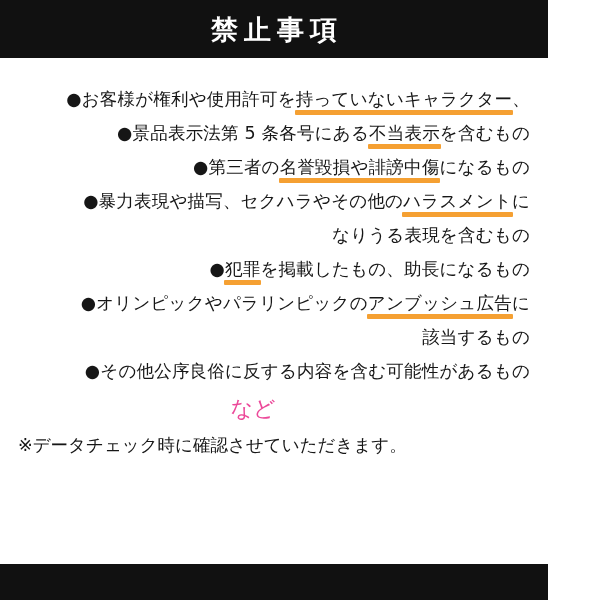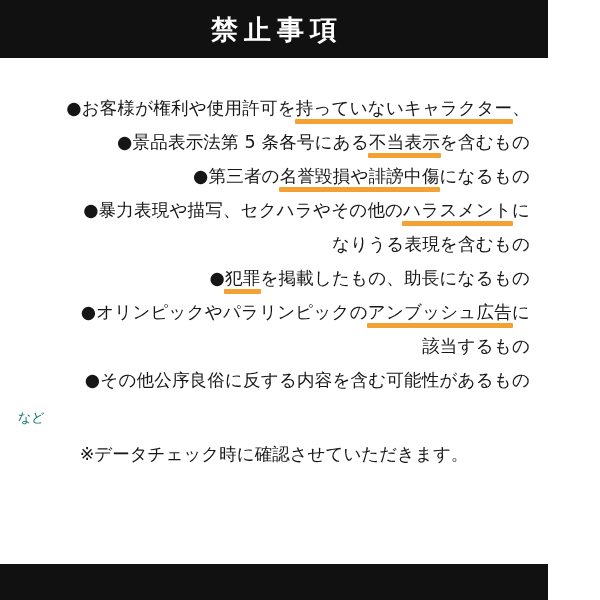--- a/index.html
+++ b/index.html
@@ -14,21 +14,20 @@
     overflow: hidden;
   }
   .page {
     position: relative;
     width: 548px;
     height: 600px;
     box-sizing: border-box;
     background: #ffffff;
     display: flex;
     flex-direction: column;
-    gap: 9px;
   }
   .top-bar {
     height: 58px;
     background: #111111;
     display: flex;
     align-items: center;
     justify-content: center;
     flex: none;
   }
   .title {
@@ -66,29 +65,29 @@
     height: 5px;
     background: #f5a032;
     border-radius: 1px;
     z-index: 0;
   }
   .mark > span {
     position: relative;
     z-index: 1;
   }
   .note-right {
-    text-align: left;
-    font-size: 13px;
+    text-align: center;
+    font-size: 22px;
     line-height: 34px;
-    color: #0f766e;
+    color: #ec4899;
     padding-right: 42px;
     margin-top: 4px;
   }
   .note-center {
-    text-align: center;
+    text-align: left;
     font-size: 17.5px;
     line-height: 34px;
     color: #161616;
     margin-top: 2px;
   }
   .bottom-bar {
     height: 36px;
     background: #111111;
     flex: none;
   }

